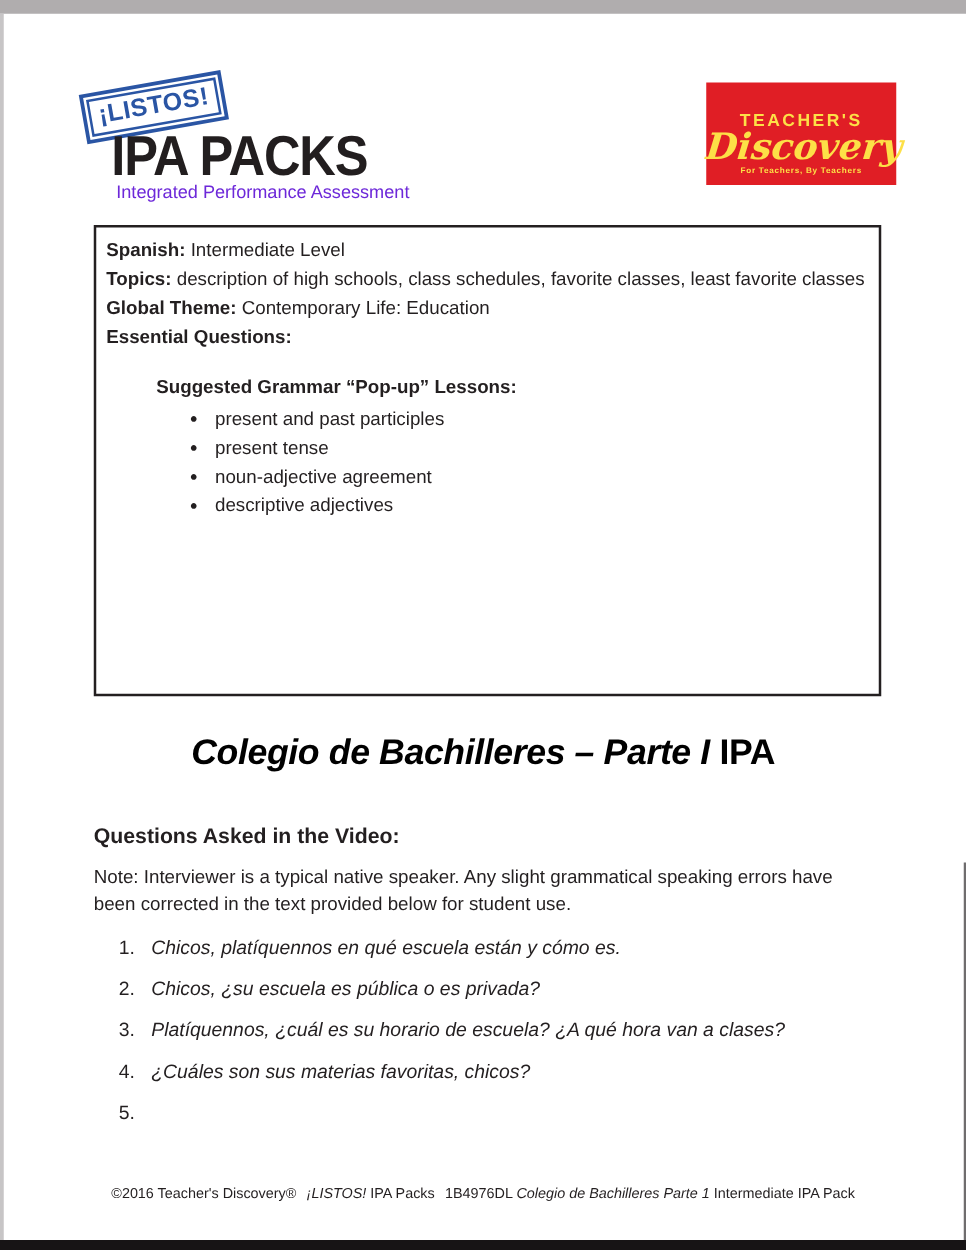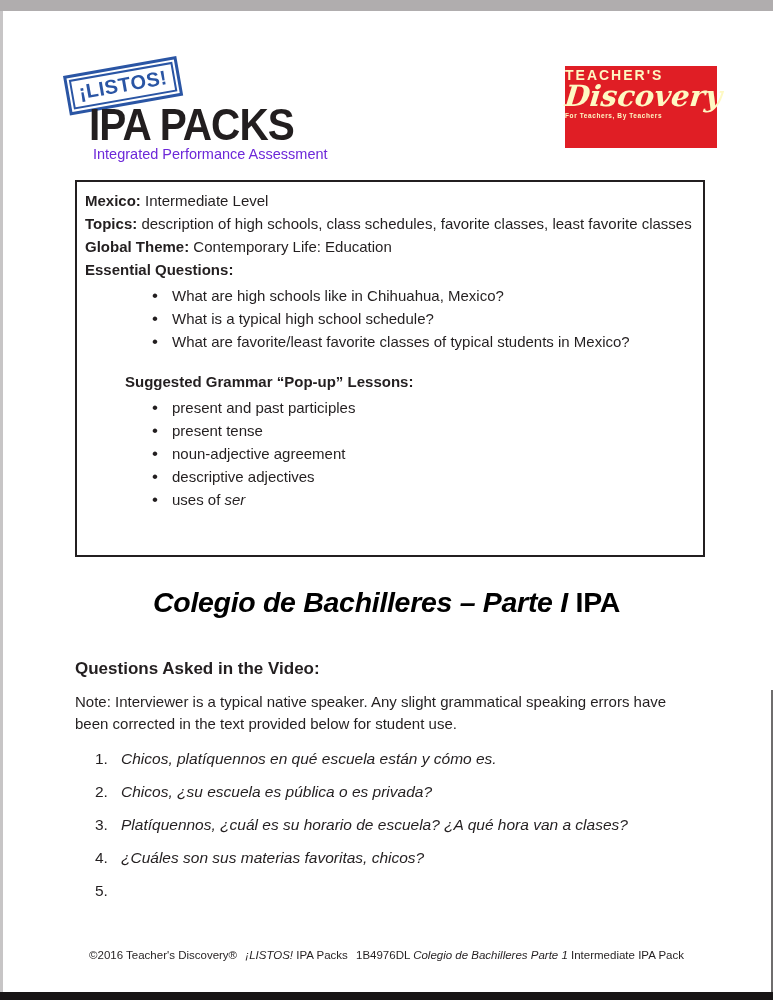--- a/index.html
+++ b/index.html
@@ -36,22 +36,22 @@
     font-size:45px; font-weight:900; letter-spacing:-1px;
     color:#221e1f; transform:scaleX(0.9); transform-origin:left top;
     white-space:nowrap;
   }
   .brand-subtitle {
     position:absolute; left:93px; top:146px; z-index:2;
     font-size:14.5px; color:#6d28d9; white-space:nowrap;
   }
   .logo {
     position:absolute; left:565px; top:66px; width:152px; height:82px;
-    background:#e01e25; color:#fef9c3; box-sizing:border-box;
-    padding-top:1px;
+    background:#e01e25; color:#fde047; text-align:center; box-sizing:border-box;
+    padding-top:22px;
   }
   .logo-top { font-size:14px; font-weight:bold; letter-spacing:2px; }
   .logo-script {
     font-family:"DejaVu Serif", serif; font-style:italic; font-weight:bold;
     font-size:29px; line-height:30px; margin-top:-2px; transform:skewX(-6deg);
   }
   .logo-tagline { font-size:6.5px; font-weight:bold; letter-spacing:0.6px; margin-top:1px; }
 
   
   .info-box {
@@ -119,51 +119,45 @@
 
     <div class="logo">
       <div class="logo-top">TEACHER'S</div>
       <div class="logo-script">Discovery</div>
       <div class="logo-tagline">For Teachers, By Teachers</div>
     </div>
   </header>
 
   <section class="info-box">
     <div class="box-line">
-      <b>Mexico:</b>
+      <b>Spanish:</b>
       <span>Intermediate Level</span>
     </div>
     <div class="box-line wrapline">
       <b>Topics:</b>
       <span>description of high schools, class schedules, favorite classes, least favorite classes</span>
     </div>
     <div class="box-line">
       <b>Global Theme:</b>
       <span>Contemporary Life: Education</span>
     </div>
     <div class="box-line">
       <b>Essential Questions:</b>
     </div>
 
-    <ul class="eq-list">
-      <li>What are high schools like in Chihuahua, Mexico?</li>
-      <li>What is a typical high school schedule?</li>
-      <li>What are favorite/least favorite classes of typical students in Mexico?</li>
-    </ul>
 
     <div class="box-line grammar-label">
       <b>Suggested Grammar “Pop-up” Lessons:</b>
     </div>
 
     <ul class="grammar-list">
       <li><span>present and past participles</span><i></i></li>
       <li><span>present tense</span><i></i></li>
       <li><span>noun-adjective agreement</span><i></i></li>
       <li><span>descriptive adjectives</span><i></i></li>
-      <li><span>uses of </span><i>ser</i></li>
     </ul>
   </section>
 
   <h1 class="doc-title">
     <span class="t-italic">Colegio de Bachilleres – Parte I</span>
     <span>IPA</span>
   </h1>
 
   <h2 class="q-heading">Questions Asked in the Video:</h2>
 

